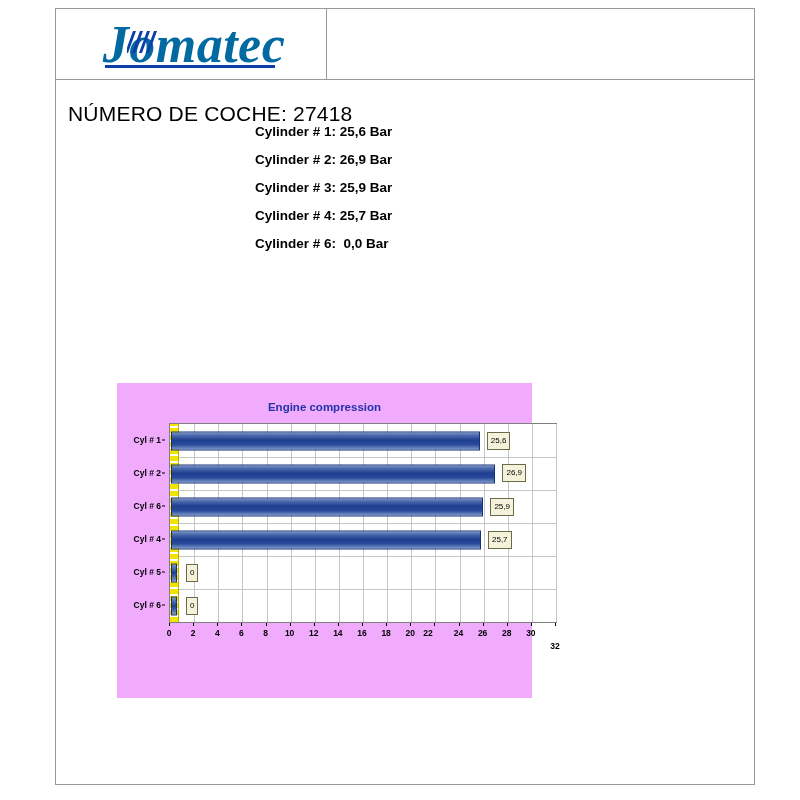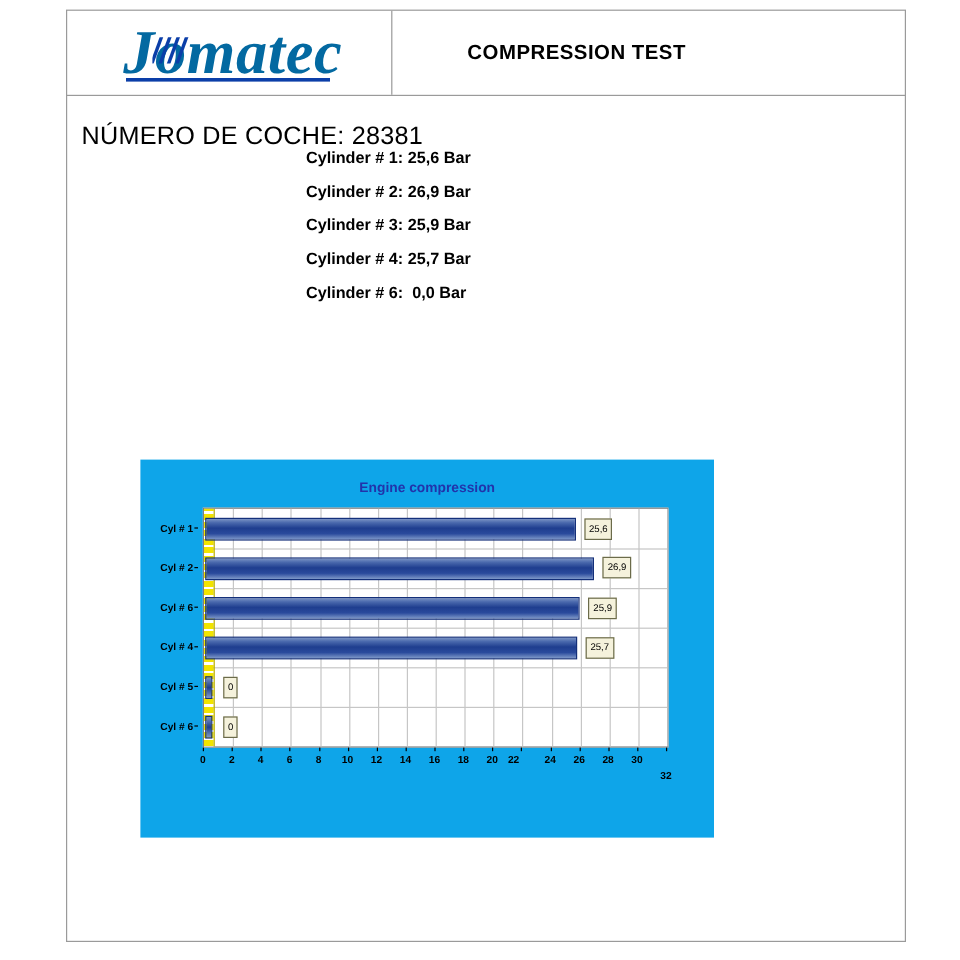--- a/index.html
+++ b/index.html
@@ -115,23 +115,23 @@
   .reading-row {
     height: 28px;
     line-height: 28px;
     white-space: pre;
   }
   
   .chart-panel {
     position: absolute;
     left: 117px;
     top: 383px;
-    width: 478px;
+    width: 415px;
     height: 315px;
-    background: #0ea5e9;
+    background: #f0abfc;
     box-sizing: border-box;
   }
   .chart-title {
     position: absolute;
     top: 18px;
     left: 0;
     width: 100%;
     text-align: center;
     font-size: 11.5px;
     font-weight: bold;
@@ -264,27 +264,24 @@
         <span>Jomatec</span>
         <span class="logo-slashes">
           <i style="left:2px"></i>
             <i style="left:9px"></i>
             <i style="left:16px"></i>
             <i style="left:23px"></i>
         </span>
         <span class="logo-underline"></span>
       </div>
     </div>
-    <div class="header-title-cell">
-      <div class="header-title">COMPRESSION TEST</div>
-    </div>
   </div>
 
   <div class="carnum-box">
-    <div class="carnum">NÚMERO DE COCHE: 28381</div>
+    <div class="carnum">NÚMERO DE COCHE: 27418</div>
   </div>
 
   <div class="readings">
     <div class="reading-row">Cylinder # 1: 25,6 Bar</div>
     <div class="reading-row">Cylinder # 2: 26,9 Bar</div>
     <div class="reading-row">Cylinder # 3: 25,9 Bar</div>
     <div class="reading-row">Cylinder # 4: 25,7 Bar</div>
     <div class="reading-row">Cylinder # 6:  0,0 Bar</div>
   </div>
 

